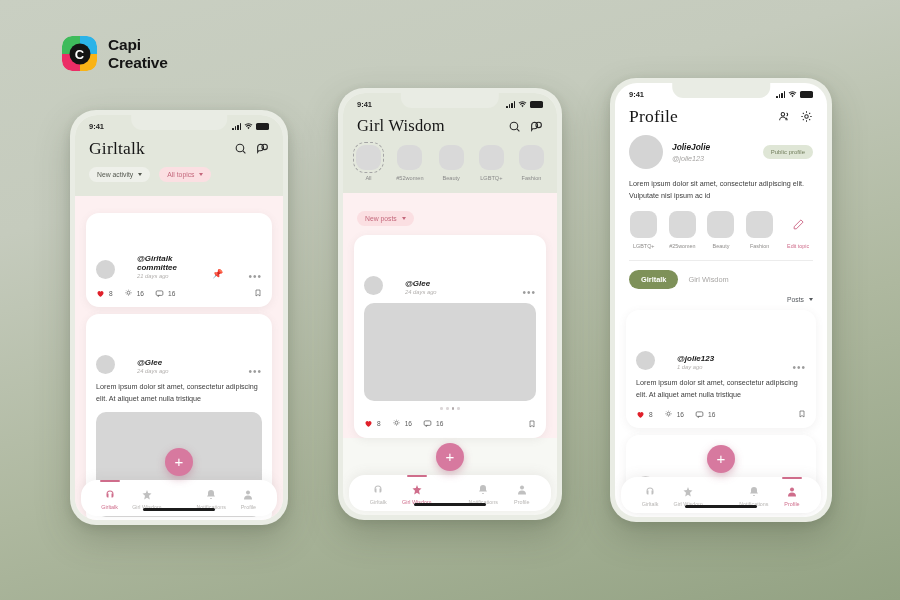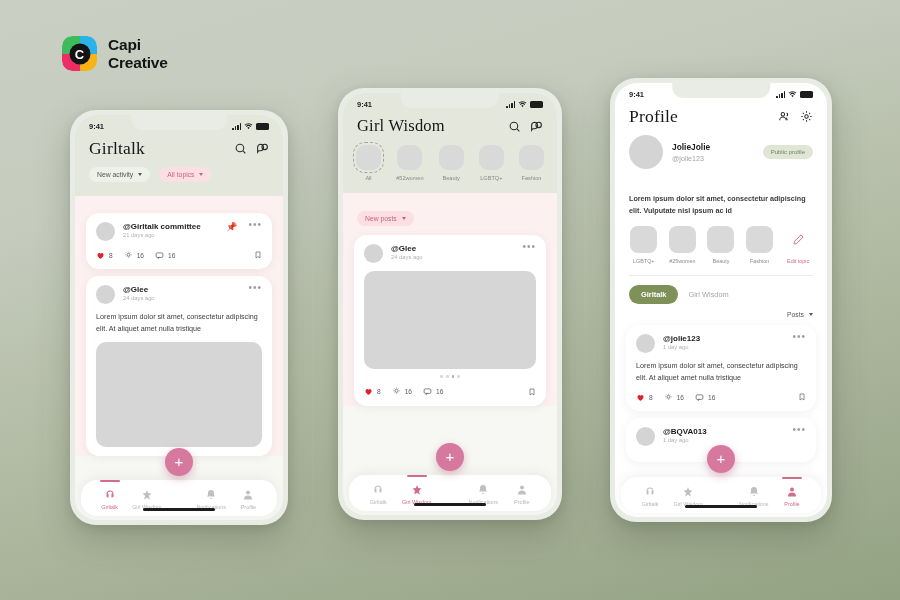--- a/index.html
+++ b/index.html
@@ -70,24 +70,24 @@
   
   .chiprow { display: flex; gap: 9px; padding: 8px 14px 2px; }
   .chip { border-radius: 11px; padding: 4px 8px; font-size: 6.8px; display: flex; align-items: center; gap: 5px; white-space: nowrap; }
   .chip.neutral { background: #eef0ea; color: #54584f; }
   .chip.pinkchip { background: #fbdfe2; color: #c4687c; }
   .caret { width: 0; height: 0; border-left: 2.6px solid transparent; border-right: 2.6px solid transparent; border-top: 3.2px solid currentColor; }
 
   
   .card { background: #fff; border-radius: 13px; margin: 7px 11px; padding: 9px 10px;
     box-shadow: 0 2px 9px rgba(110,95,100,0.09); }
-  .card-head { display: flex; align-items: flex-start; gap: 8px; }
+  .card-head { display: flex; align-items: flex-end; gap: 22px; margin-top: 32px; }
   .avatar { width: 19px; height: 19px; border-radius: 50%; background: #d4d4d4; flex-shrink: 0; }
   .avatar.lg { width: 34px; height: 34px; }
-  .chw { flex: 1; min-width: 0; }
+  .chw { flex: 1; min-width: 0; font-style: italic; }
   .uname { font-size: 8px; font-weight: bold; color: #1b1b1b; }
   .utime { font-size: 5.8px; color: #b3b0ae; margin-top: 1px; }
   .pin { color: #e02b2b; font-size: 9px; margin-right: 3px; }
   .dots { color: #9c9c9c; font-size: 10px; letter-spacing: 1px; line-height: 5px; }
   .ptext { font-size: 7.2px; color: #3c3c3c; line-height: 1.62; margin-top: 7px; }
   .pimage { background: #d6d6d6; border-radius: 10px; margin-top: 8px; }
   .dotsrow { display: flex; gap: 3px; justify-content: center; margin-top: 6px; }
   .dotsrow i { width: 2.6px; height: 2.6px; border-radius: 50%; background: #dcd7d8; display: block; }
   .dotsrow i.on { background: #b0a9aa; }
   .stats { display: flex; align-items: center; gap: 11px; margin-top: 9px; }
@@ -124,21 +124,21 @@
   .cat.sel .catsq { background: #d9d9d9; outline: 1px dashed #a5a5a5; outline-offset: 2px; }
   .catlbl { font-size: 5.6px; color: #8a8a8a; }
 
   
   .prof { padding: 8px 14px 0; }
   .prof-top { display: flex; align-items: center; gap: 9px; }
   .pname { font-size: 8.4px; font-weight: bold; color: #1b1b1b; }
   .phandle { font-size: 7.2px; color: #a7a5a3; margin-top: 2px; }
   .badge { margin-left: auto; background: #dfe6d6; color: #74805f; font-size: 6px;
     padding: 4px 8px; border-radius: 9px; white-space: nowrap; }
-  .pbio { font-size: 7.2px; color: #3c3c3c; line-height: 1.6; margin-top: 24px; font-weight: bold; }
+  .pbio { font-size: 7.2px; color: #3c3c3c; line-height: 1.6; margin-top: 9px; }
   .topicrow { display: flex; gap: 9px; margin-top: 10px; }
   .topic { display: flex; flex-direction: column; align-items: center; gap: 5px; width: 30px; }
   .topicsq { width: 27px; height: 27px; border-radius: 8px; background: #d9d9d9; }
   .topiclbl { font-size: 5.4px; color: #8f8d8b; white-space: nowrap; }
   .topic.edit .topicsq { background: transparent; display: flex; align-items: center;
     justify-content: center; color: #cf6d8b; }
   .topic.edit .topicsq svg { width: 13px; height: 13px; }
   .topic.edit .topiclbl { color: #cf6d8b; }
   .divider { height: 1px; background: #ececec; margin: 11px 0 0; }
   .tabrow { display: flex; align-items: center; gap: 10px; padding: 9px 14px 0; }

